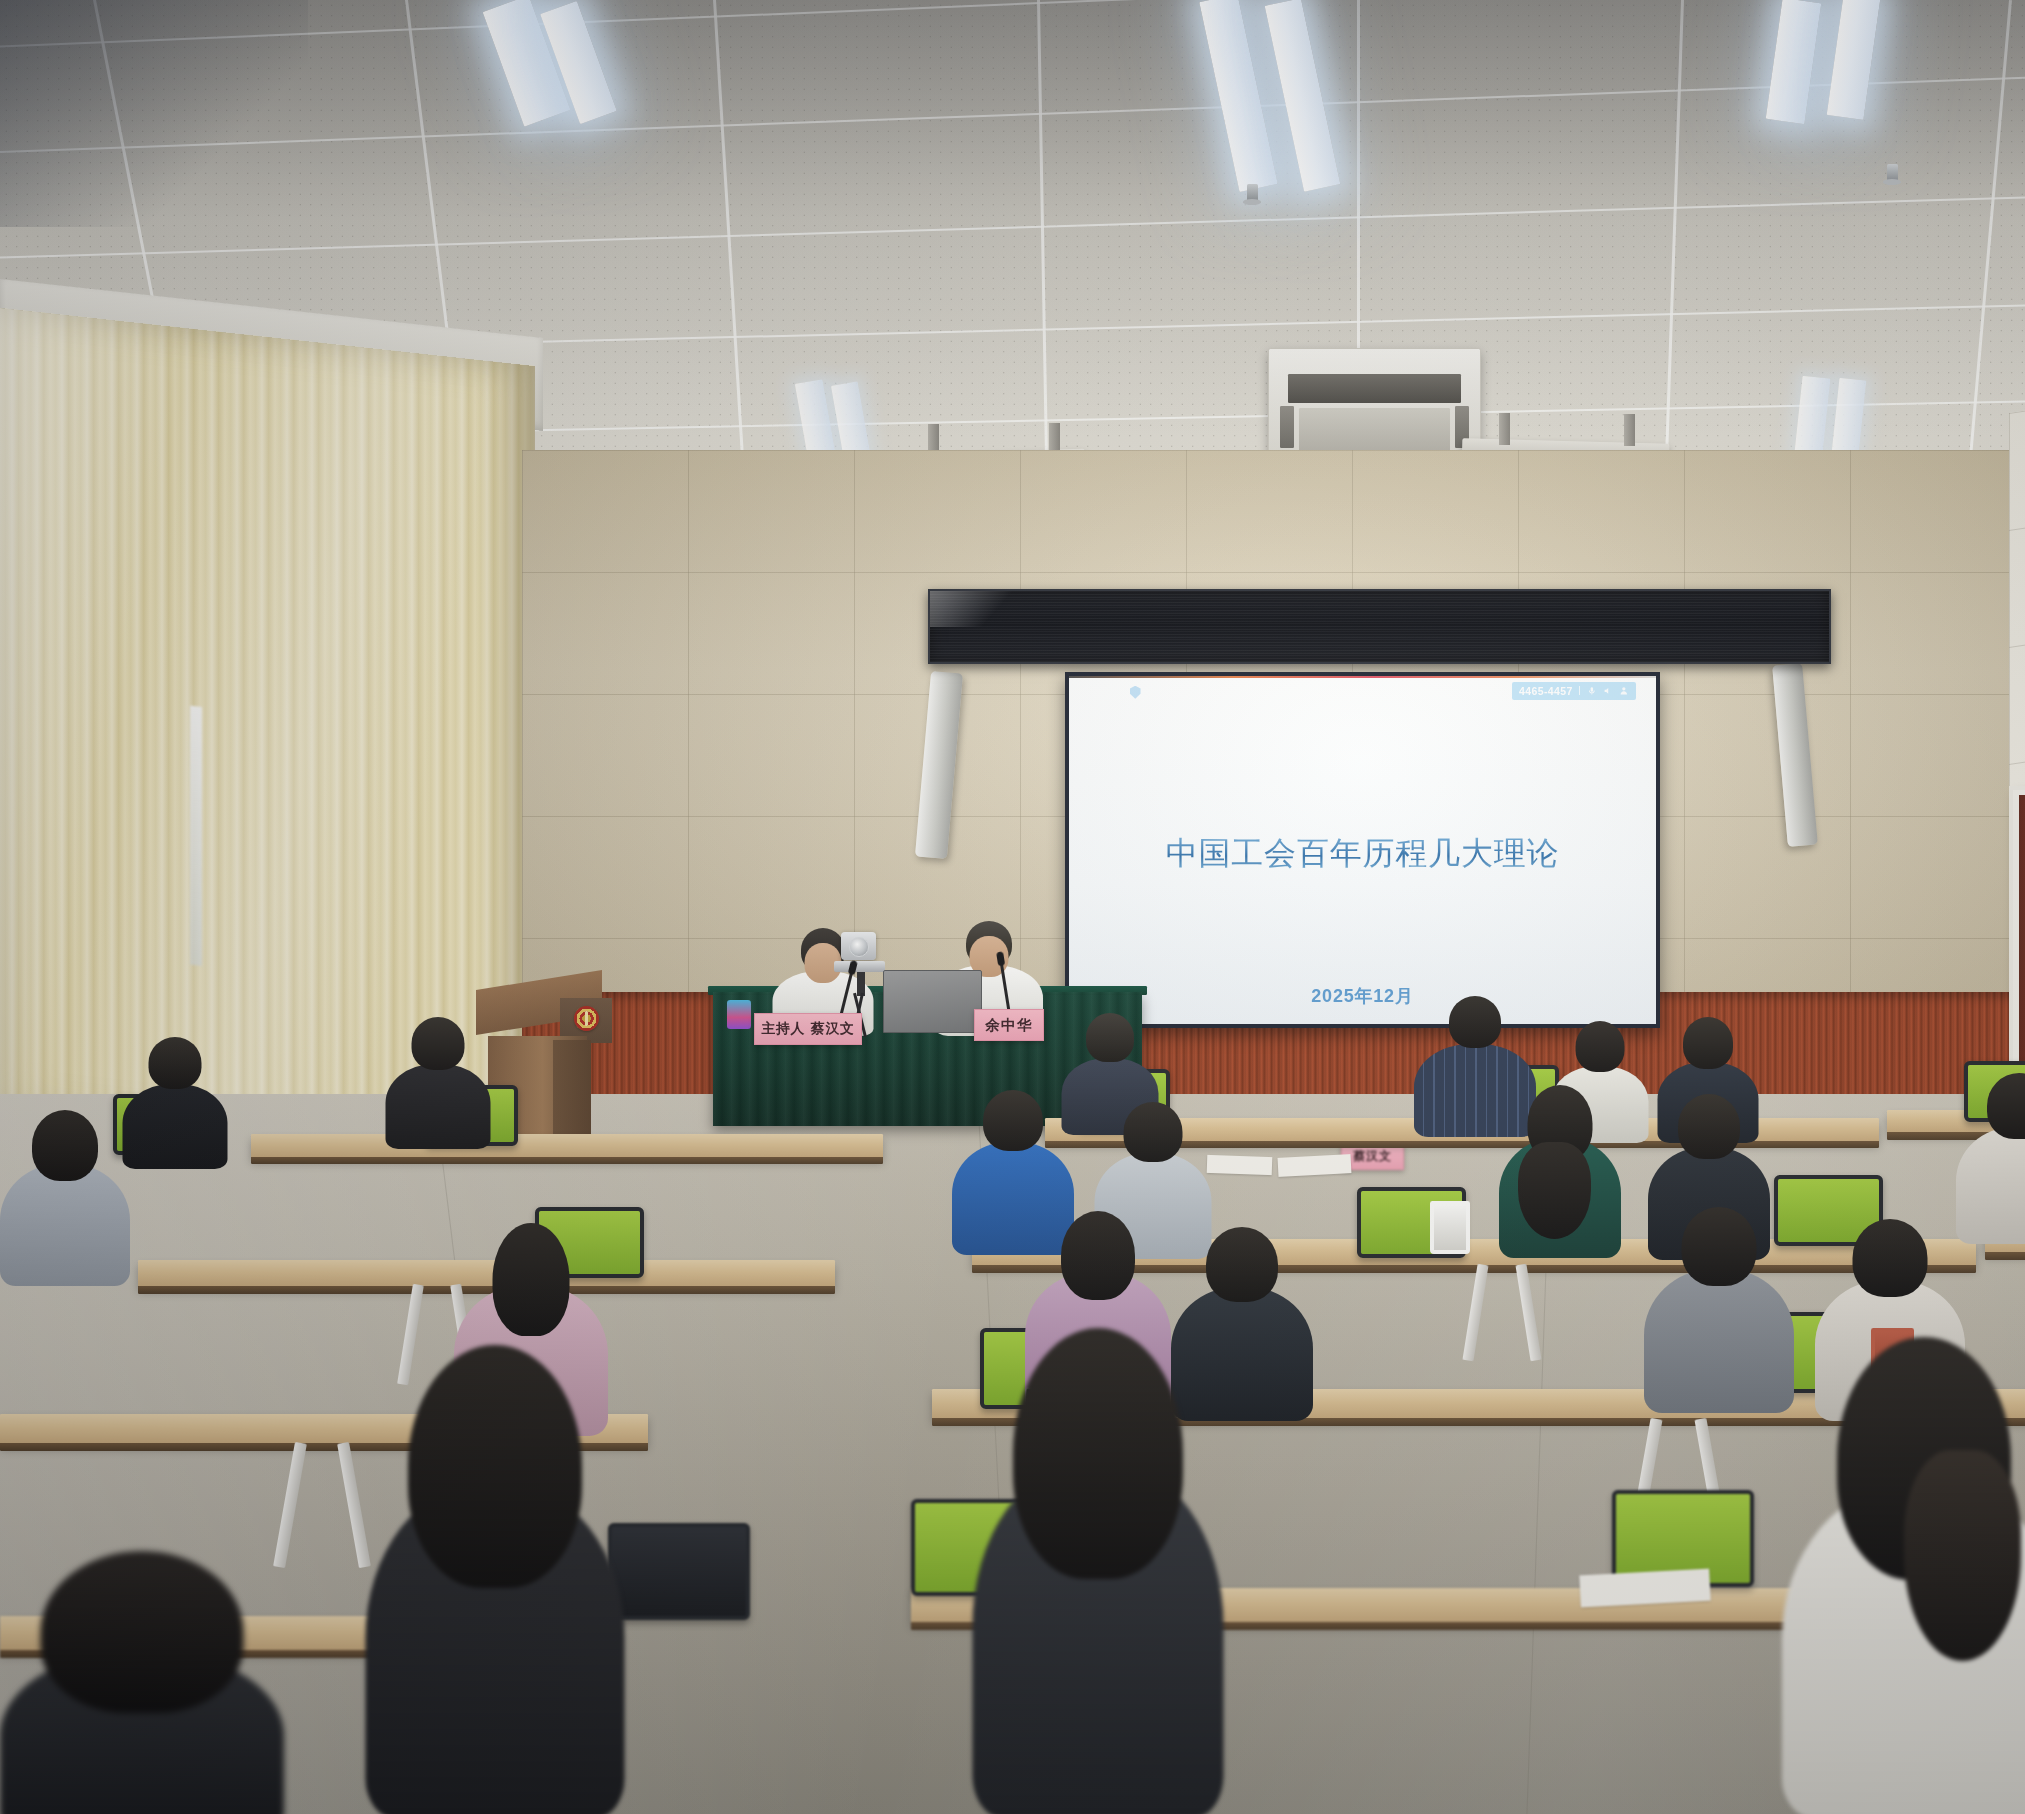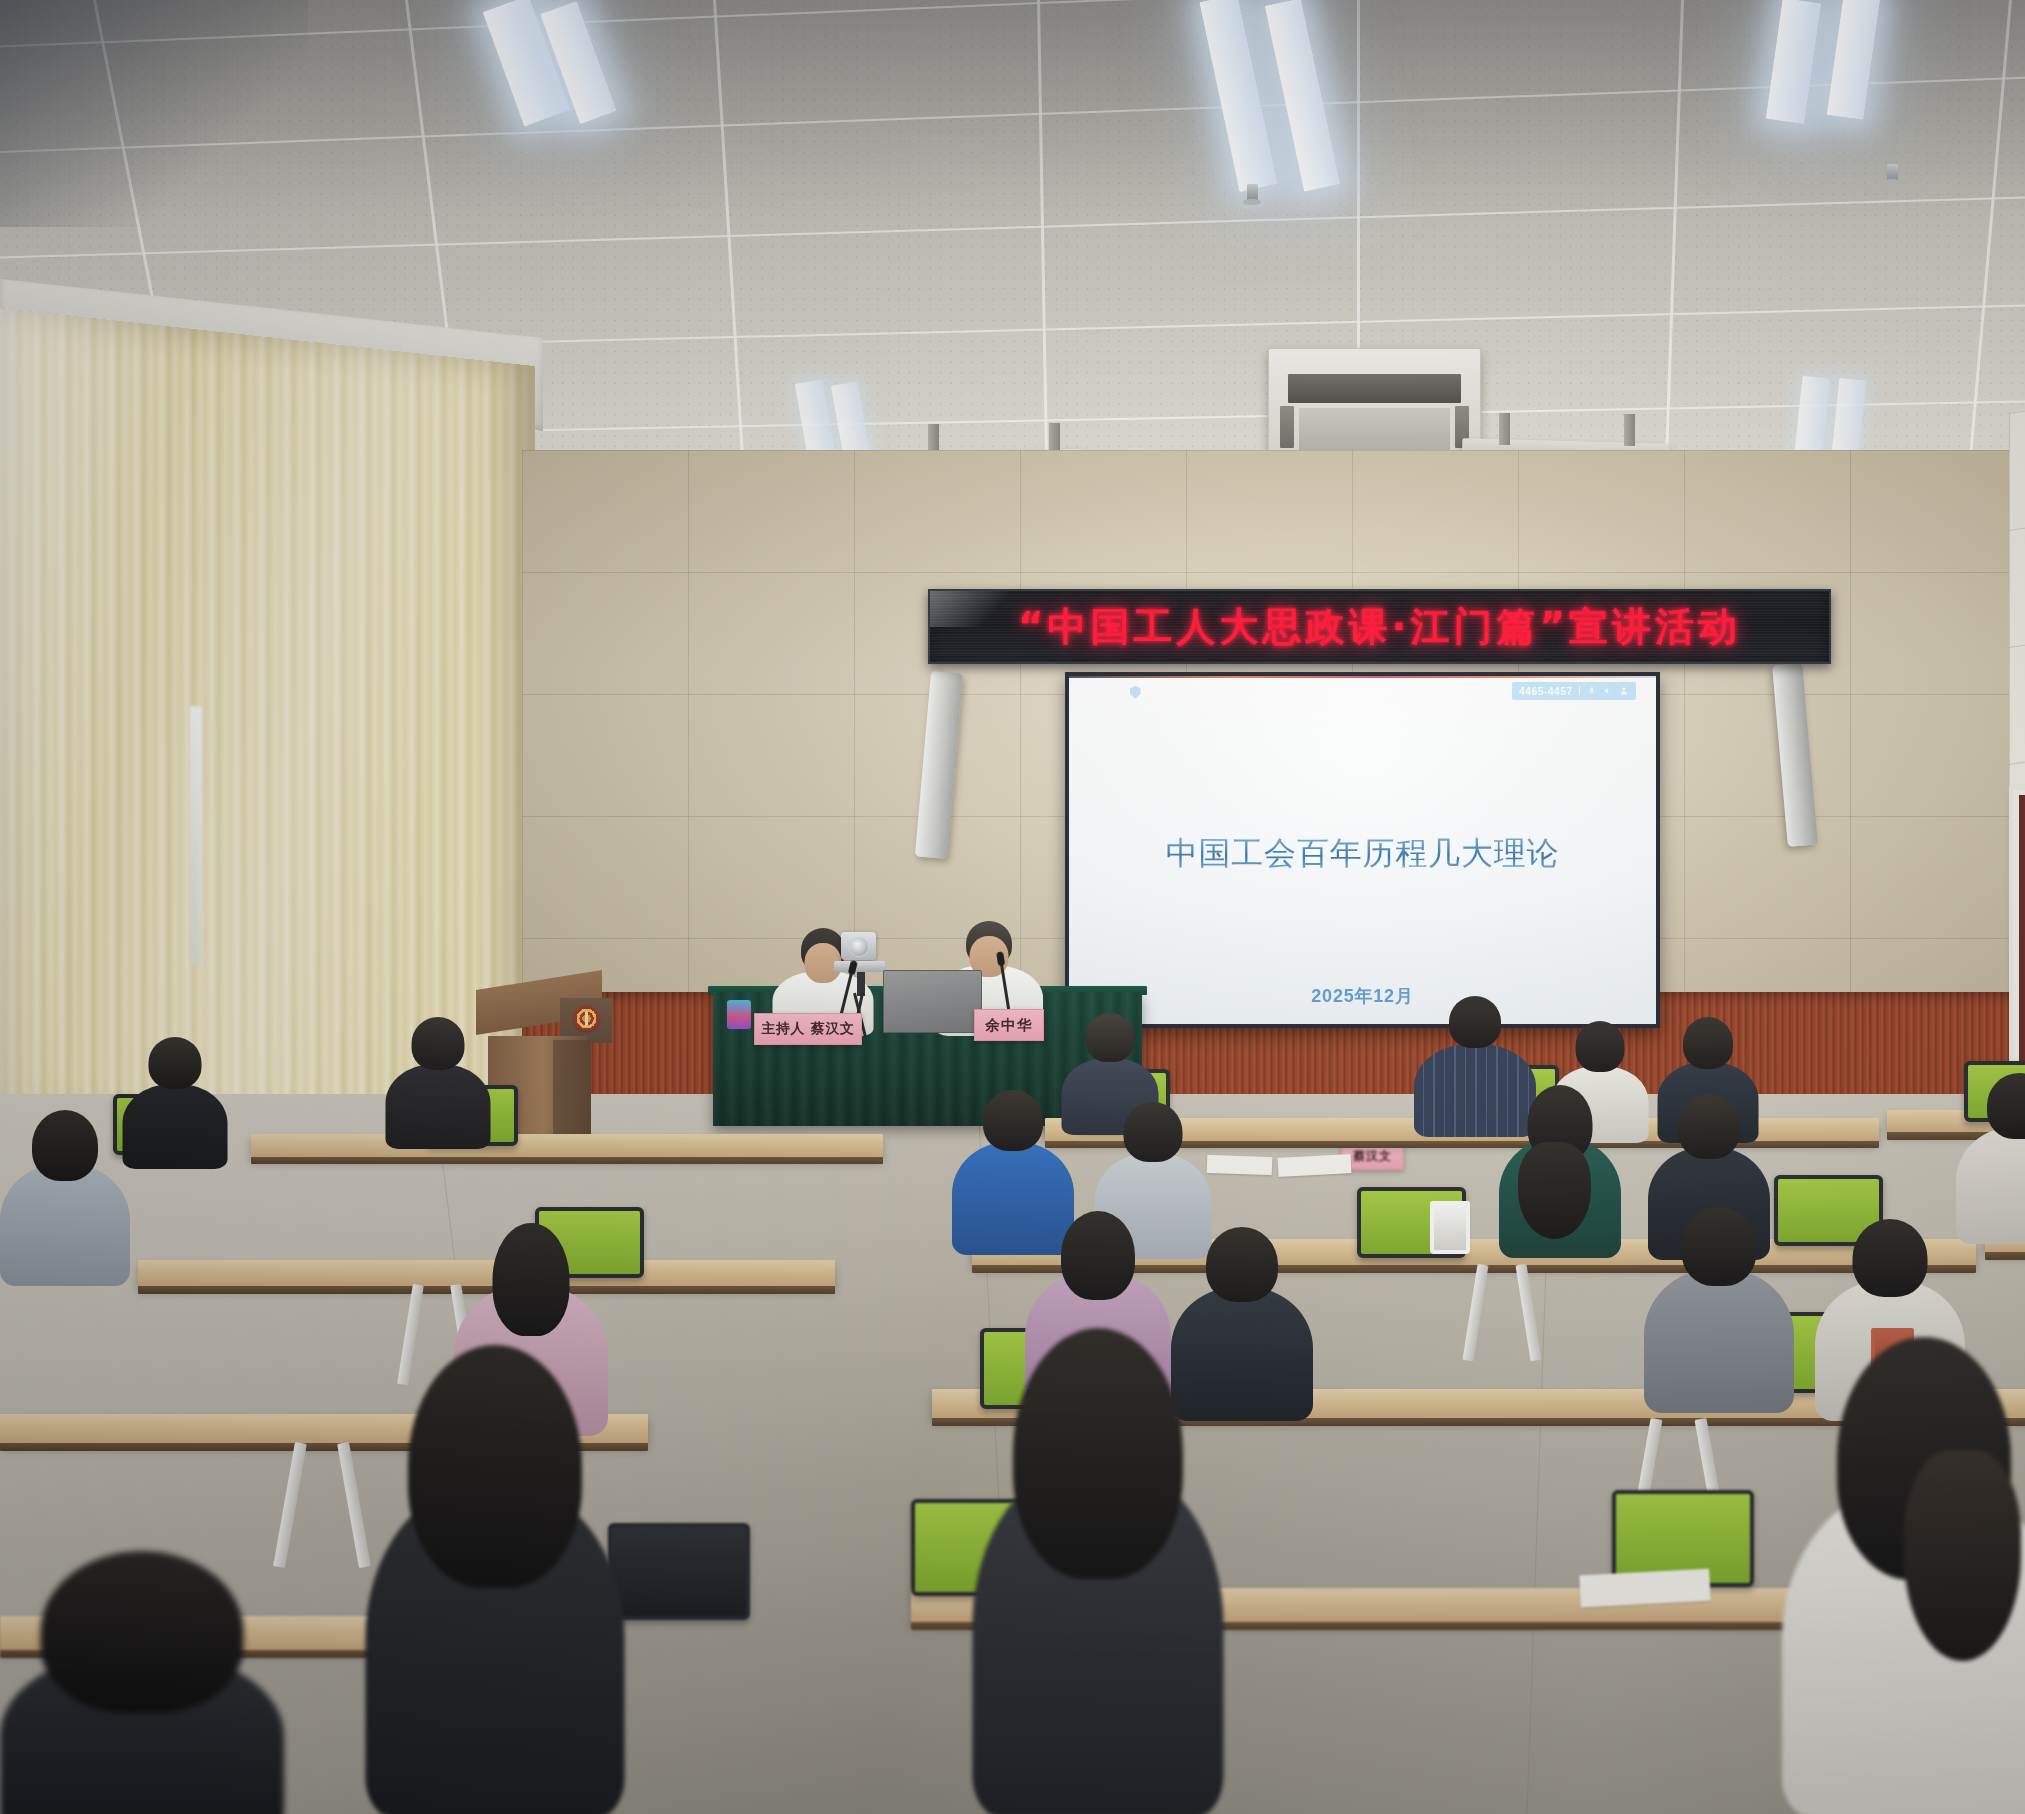--- a/index.html
+++ b/index.html
@@ -472,21 +472,20 @@
               border-radius:4.9px;transform:rotate(5deg);box-shadow:2.4px 3.2px 7.3px rgba(0,0,0,.28);">
   </div>
   <div class="abs" style="left:1780px;top:664px;width:30px;height:182px;
               background:linear-gradient(90deg,#eeeeec,#c8c9c4 55%,#a4a5a1);
               border-radius:4.9px;transform:rotate(-5deg);box-shadow:-2.4px 3.2px 7.3px rgba(0,0,0,.28);">
   </div>
 
   <div id="led" class="abs">
     <div class="scan"></div>
     <div class="glare"></div>
-    <div id="ledtext">“中国工人大思政课·江门篇”宣讲活动</div>
   </div>
 
   <div id="screenframe" class="abs">
     <div id="screen">
       <div class="topbar"></div>
       <div class="shield"></div>
 
       <div id="meetbadge">
         <span class="code">4465-4457</span>
         <span class="sep"></span>

